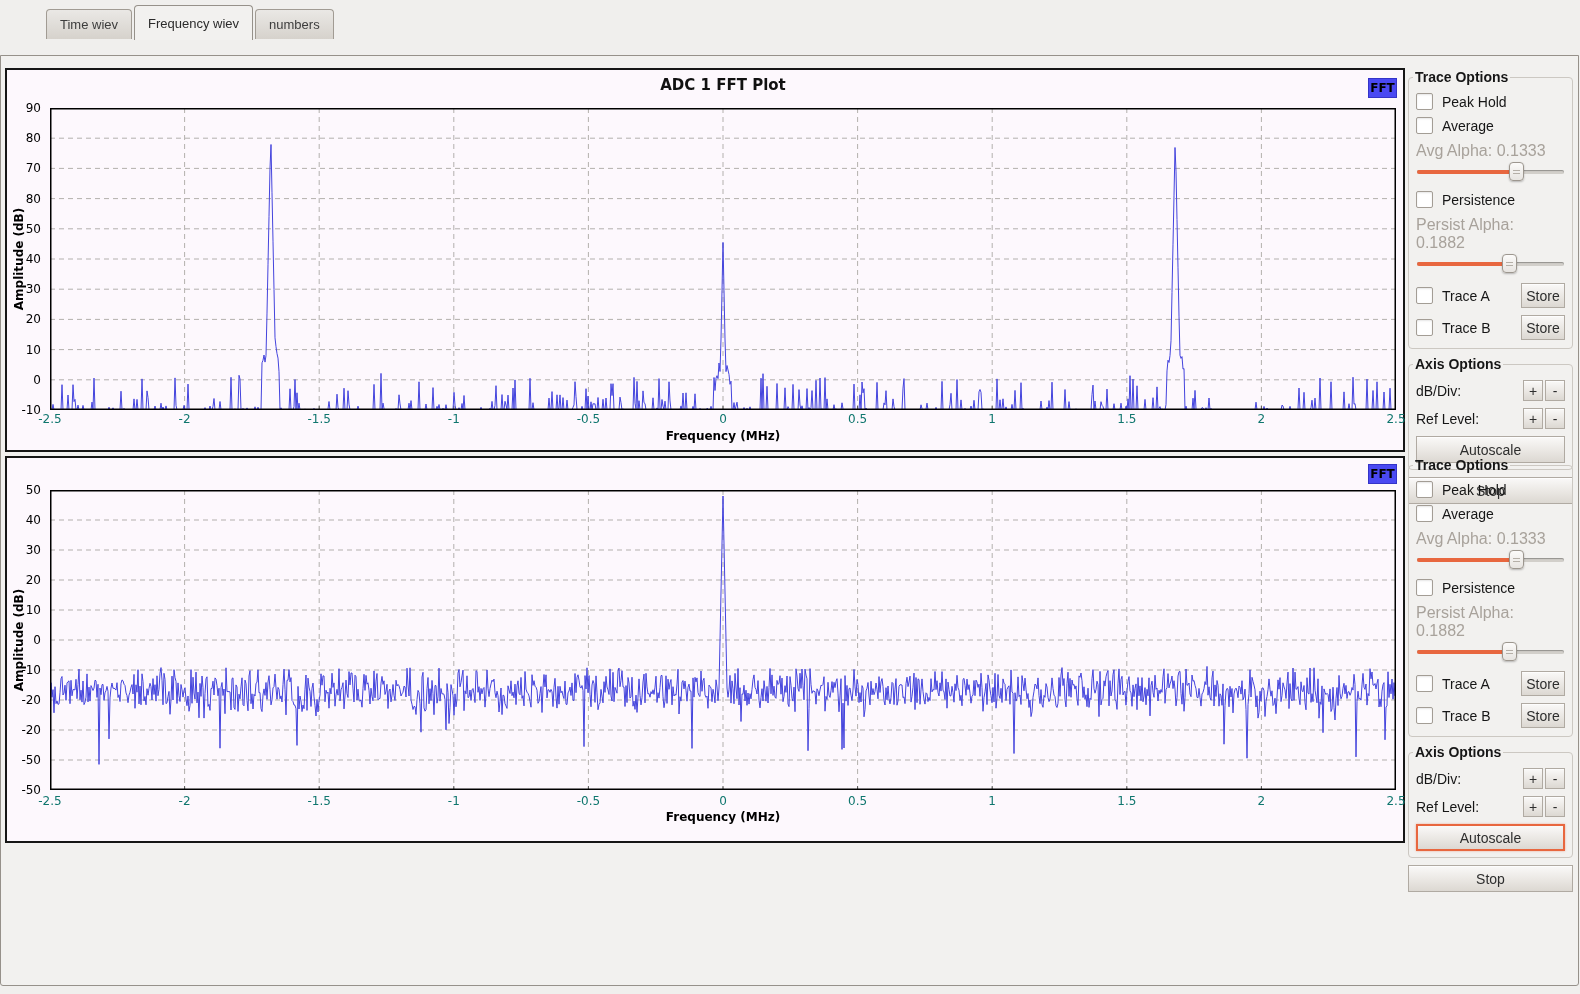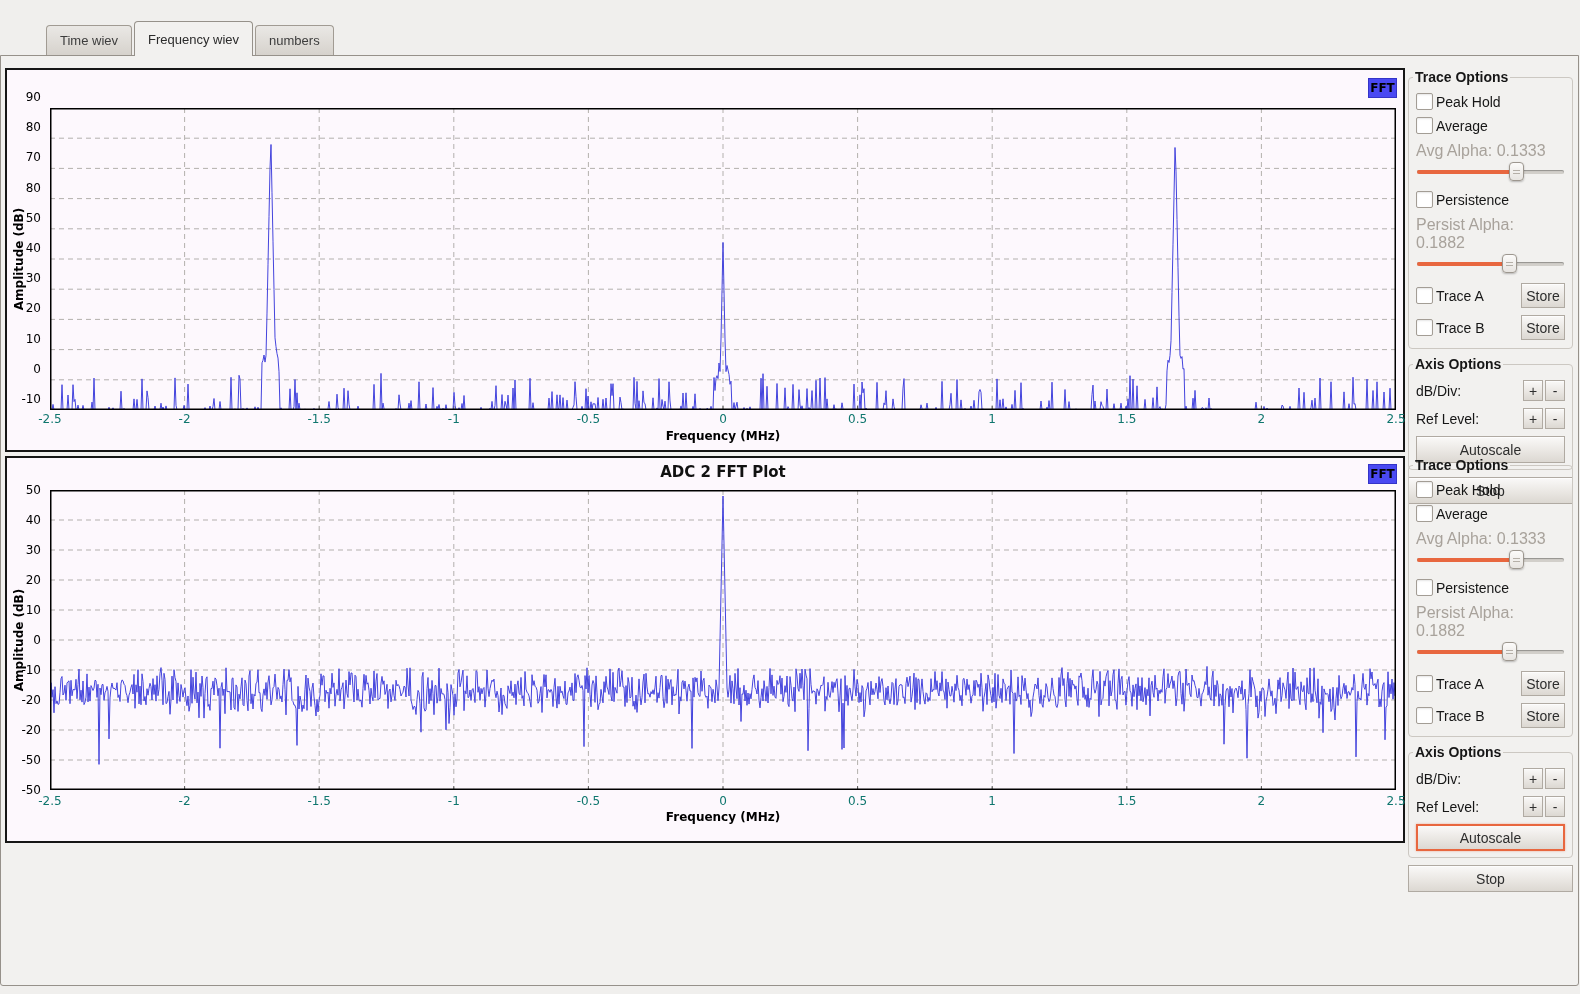--- a/index.html
+++ b/index.html
@@ -1,20 +1,20 @@
 <!DOCTYPE html>
 <html><head>
 <meta charset="utf-8">
 <style>
   html,body{margin:0;padding:0;}
   body{width:1580px;height:994px;background:#f0efed;font-family:"Liberation Sans",sans-serif;
        position:relative;overflow:hidden;}
 
   
-  .tabbar{position:absolute;left:2px;top:20px;height:35px;display:flex;align-items:flex-end;z-index:3;padding-left:44px;}
+  .tabbar{position:absolute;left:2px;top:4px;height:35px;display:flex;align-items:flex-end;z-index:3;padding-left:44px;}
   .tab{height:30px;padding:0 13px;display:flex;align-items:center;font-size:13px;color:#3d3d3d;
        background:linear-gradient(#eae8e5,#d6d2cc);border:1px solid #a19b93;border-bottom:none;
        border-radius:4px 4px 0 0;margin-right:2px;box-sizing:border-box;cursor:default;}
   .tab.active{height:35px;background:#f2f1ef;border-color:#96918a;margin-bottom:-1px;z-index:4;
        color:#2b2b2b;}
 
   
   .content{position:absolute;left:0;top:55px;width:1579px;height:931px;background:#f2f1ef;
        border:1px solid #96918a;border-radius:0 0 3px 3px;box-sizing:border-box;z-index:1;}
 
@@ -36,21 +36,21 @@
   .yticks span{position:absolute;right:5px;font:12px "DejaVu Sans",sans-serif;color:#000;}
   .xticks{position:absolute;left:43px;width:1346px;height:16px;}
   .xticks span{position:absolute;transform:translateX(-50%);font:12px "DejaVu Sans",sans-serif;color:#0f766e;}
 
   
   .panel{position:absolute;left:1408px;width:165px;box-sizing:border-box;z-index:2;}
   .panel.s1{top:68px;height:384px;}
   .panel.s2{top:456px;height:387px;}
   .grp{border:1px solid #ccc8c2;border-radius:4px;padding:1px 7px 6px 7px;margin:1px 0 7px 0;}
   .grp legend{font:bold 14px "Liberation Sans",sans-serif;color:#161616;padding:0 2px;margin-left:-3px;}
-  .row{display:flex;align-items:center;gap:3px;margin:7px 0;font-size:14px;color:#161616;}
+  .row{display:flex;align-items:center;gap:9px;margin:7px 0;font-size:14px;color:#161616;}
   .row .lbl{flex:0 1 auto;}
   .cb{width:15px;height:15px;background:#fff;border:1px solid #a39d95;border-radius:2px;
       box-shadow:inset 0 1px 2px rgba(0,0,0,.10);flex:0 0 auto;}
   .graylbl{color:#a8a29b;font-size:16px;margin:8px 0 2px 0;}
   .slider{position:relative;height:19px;margin:2px 1px 10px 1px;}
   .slider .track{position:absolute;left:0;right:0;top:8px;height:4px;border-radius:2px;
       background:#d2cfca;box-shadow:inset 0 1px 1px rgba(0,0,0,.3);}
   .slider .fill{position:absolute;left:0;top:8px;height:4px;border-radius:2px;background:#e8673f;}
   .slider .handle{position:absolute;top:0;width:15px;height:19px;margin-left:-8px;
       background:linear-gradient(#fcfbfa,#e7e4e0);border:1px solid #9d978f;border-radius:4px;
@@ -74,25 +74,26 @@
 
 <div class="tabbar">
   <div class="tab">Time wiev</div>
   <div class="tab active">Frequency wiev</div>
   <div class="tab">numbers</div>
 </div>
 
 <div class="content"></div>
 
 <div class="plotbox p1">
+  <div class="plot-title" style="top:6px;">ADC 1 FFT Plot</div>
   <div class="fft-badge" style="top:8px;">FFT</div>
   <div class="ylabel-wrap" style="top:38px;height:302px;">
     <span>Amplitude (dB)</span>
   </div>
-  <div class="yticks" style="top:27px;height:302px;">
+  <div class="yticks" style="top:38px;height:302px;">
       <span style="top: -7px;">90</span>
       <span style="top: 23.2px;">80</span>
       <span style="top: 53.4px;">70</span>
       <span style="top: 83.6px;">80</span>
       <span style="top: 113.8px;">50</span>
       <span style="top: 144px;">40</span>
       <span style="top: 174.2px;">30</span>
       <span style="top: 204.4px;">20</span>
       <span style="top: 234.6px;">10</span>
       <span style="top: 264.8px;">0</span>
@@ -141,21 +142,20 @@
       <span style="left: 807.6px;">0.5</span>
       <span style="left: 942.2px;">1</span>
       <span style="left: 1076.8px;">1.5</span>
       <span style="left: 1211.4px;">2</span>
       <span style="left: 1346px;">2.5</span>
     </div>
   <div class="xlabel" style="top:359px;">Frequency (MHz)</div>
 </div>
 
 <div class="plotbox p2">
-  <div class="plot-title" style="top:5px;">ADC 2 FFT Plot</div>
   <div class="fft-badge" style="top:6px;">FFT</div>
   <div class="ylabel-wrap" style="top:32px;height:300px;">
     <span>Amplitude (dB)</span>
   </div>
   <div class="yticks" style="top:32px;height:300px;">
       <span style="top: -7px;">50</span>
       <span style="top: 23px;">40</span>
       <span style="top: 53px;">30</span>
       <span style="top: 83px;">20</span>
       <span style="top: 113px;">10</span>

